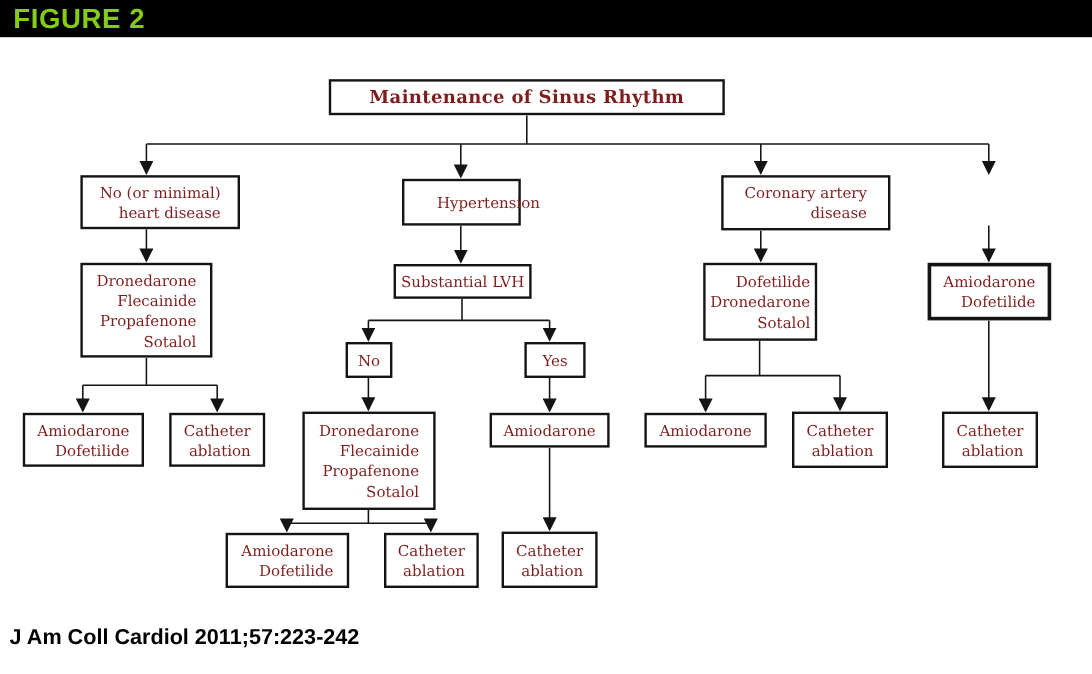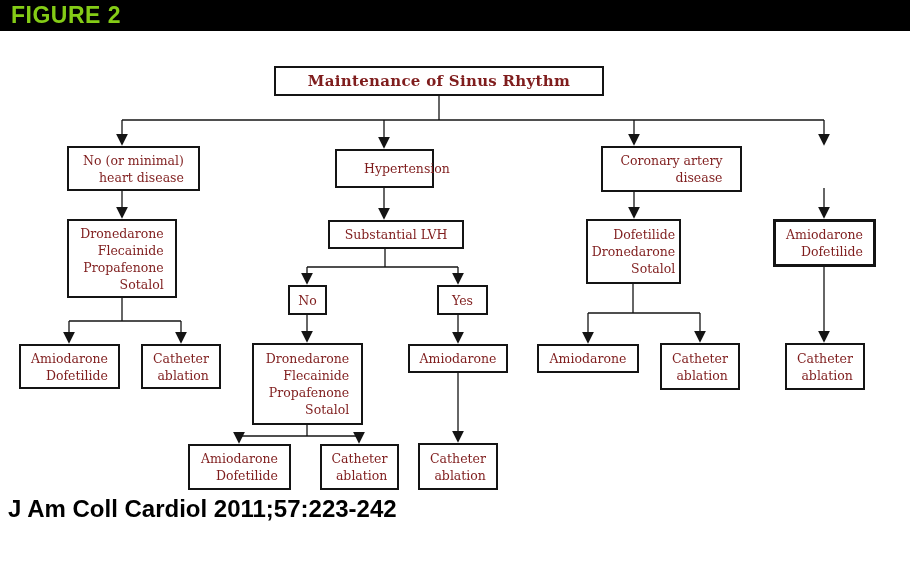--- a/index.html
+++ b/index.html
@@ -8,22 +8,22 @@
   .hdr{position:absolute;left:0;top:0;width:910px;height:31px;background:#000;
        box-sizing:border-box;padding-left:11px;display:flex;align-items:center;}
   .hdr-label{color:#84cc16;font-family:"Liberation Sans", sans-serif;font-weight:bold;
        font-size:23px;letter-spacing:0.5px;}
   .wires{position:absolute;left:0;top:0;width:910px;height:562px;pointer-events:none;}
   .node{position:absolute;box-sizing:border-box;border:2px solid #141414;background:#fff;
         display:flex;align-items:center;justify-content:center;text-align:right;
         white-space:pre-line;font-size:12.5px;line-height:1.36;color:#7f1d1d;}
   .node.title{font-weight:bold;font-size:15px;letter-spacing:0.3px;}
   .node.thick{border-width:3px;}
-  .cite{position:absolute;left:8px;top:495px;font-family:"Liberation Sans", sans-serif;
-        font-weight:bold;font-size:24px;color:#000;}
+  .cite{position:absolute;left:8px;top:521px;font-family:"Liberation Sans", sans-serif;
+        font-weight:bold;font-size:18px;color:#000;}
 </style>
 </head>
 <body>
 
 <div class="stage">
 
   <div class="hdr">
     <span class="hdr-label">FIGURE 2</span>
   </div>
 
@@ -79,21 +79,21 @@
   <div class="node" style="left:67px;top:219px;width:110px;height:79px;">Dronedarone
 Flecainide
 Propafenone
 Sotalol</div>
   <div class="node" style="left:19px;top:344px;width:101px;height:45px;">Amiodarone
 Dofetilide</div>
   <div class="node" style="left:141px;top:344px;width:80px;height:45px;">Catheter
 ablation</div>
 
   <div class="node" style="left:335px;top:149px;width:99px;height:39px;padding-left:45px;">Hypertension</div>
-  <div class="node" style="left:328px;top:220px;width:136px;height:29px;">Substantial LVH</div>
+  <div class="node" style="left:328px;top:220px;width:115px;height:29px;">Substantial LVH</div>
   <div class="node" style="left:288px;top:285px;width:39px;height:30px;">No</div>
   <div class="node" style="left:437px;top:285px;width:51px;height:30px;">Yes</div>
   <div class="node" style="left:252px;top:343px;width:111px;height:82px;">Dronedarone
 Flecainide
 Propafenone
 Sotalol</div>
   <div class="node" style="left:408px;top:344px;width:100px;height:29px;">Amiodarone</div>
   <div class="node" style="left:188px;top:444px;width:103px;height:46px;">Amiodarone
 Dofetilide</div>
   <div class="node" style="left:320px;top:444px;width:79px;height:46px;">Catheter

